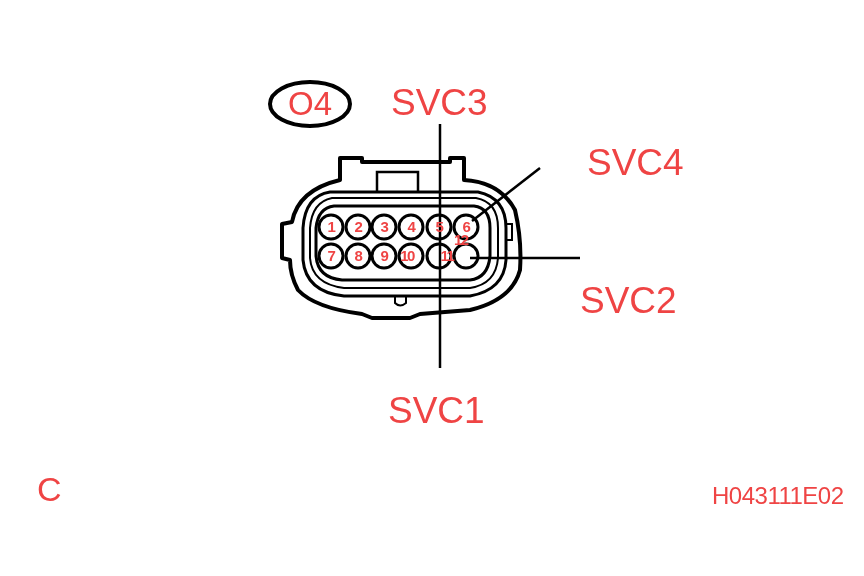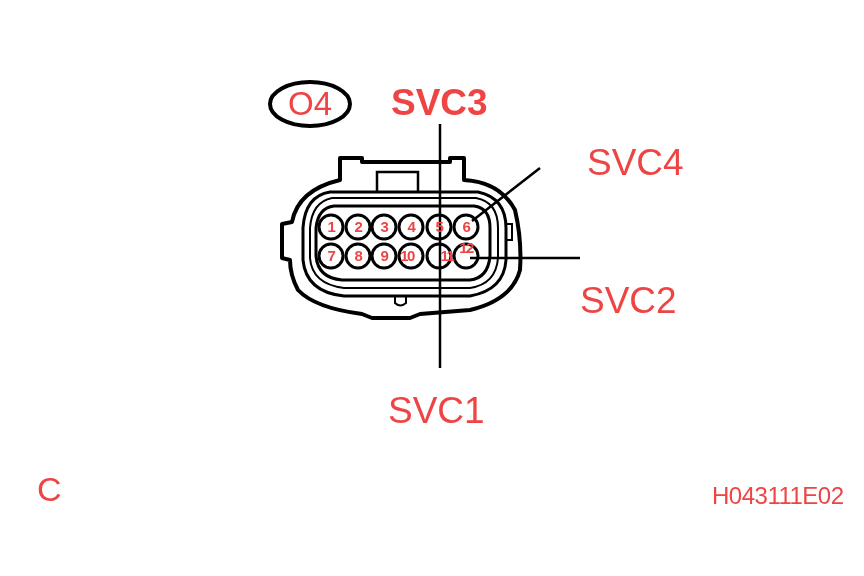--- a/index.html
+++ b/index.html
@@ -65,24 +65,24 @@
     <div class="lbl pin-num" style="left: 346px; top: 219px; width: 24px; text-align: center; letter-spacing: -1.5px;">2</div>
     <div class="lbl pin-num" style="left: 372px; top: 219px; width: 24px; text-align: center; letter-spacing: -1.5px;">3</div>
     <div class="lbl pin-num" style="left: 399px; top: 219px; width: 24px; text-align: center; letter-spacing: -1.5px;">4</div>
     <div class="lbl pin-num" style="left: 427px; top: 219px; width: 24px; text-align: center; letter-spacing: -1.5px;">5</div>
     <div class="lbl pin-num" style="left: 454px; top: 219px; width: 24px; text-align: center; letter-spacing: -1.5px;">6</div>
     <div class="lbl pin-num" style="left: 319px; top: 248px; width: 24px; text-align: center; letter-spacing: -1.5px;">7</div>
     <div class="lbl pin-num" style="left: 346px; top: 248px; width: 24px; text-align: center; letter-spacing: -1.5px;">8</div>
     <div class="lbl pin-num" style="left: 372px; top: 248px; width: 24px; text-align: center; letter-spacing: -1.5px;">9</div>
     <div class="lbl pin-num" style="left: 399px; top: 248px; width: 16px; text-align: center; letter-spacing: -1.5px;">10</div>
     <div class="lbl pin-num" style="left: 427px; top: 248px; width: 40px; text-align: center; letter-spacing: -1.5px;">11</div>
-    <div class="lbl pin-num" style="left: 454px; top: 240px; width: 24px; text-align: center; letter-spacing: -1.5px;">12</div>
+    <div class="lbl pin-num" style="left: 454px; top: 232px; width: 24px; letter-spacing: -1.5px;">12</div>
   </div>
 
 <div class="lbl big" style="left:288px; top:87px; font-size:33px;">O4</div>
 
-<div class="lbl big" style="left:391px; top:84px;font-weight:bold;">SVC3</div>
+<div class="lbl big" style="left:391px; top:84px;">SVC3</div>
 <div class="lbl big" style="left:543px; top:144px;margin-left:44px;">SVC4</div>
 <div class="lbl big" style="left:580px; top:242px;margin-top:40px;">SVC2</div>
 <div class="lbl big" style="left:388px; top:392px;">SVC1</div>
 
 <div class="lbl" style="left:37px; top:472px; font-size:34px;">C</div>
 <div class="lbl code" style="left:712px; top:484px;">H043111E02</div>
 
 </body></html>

